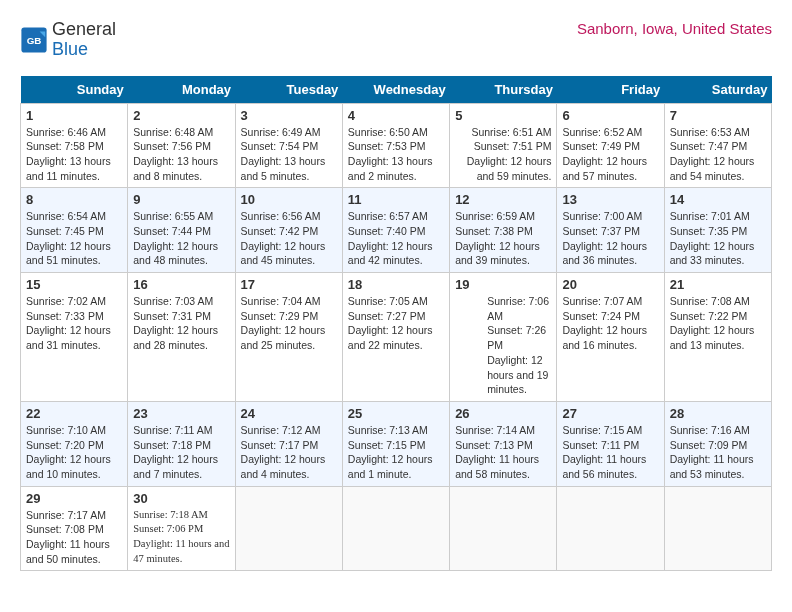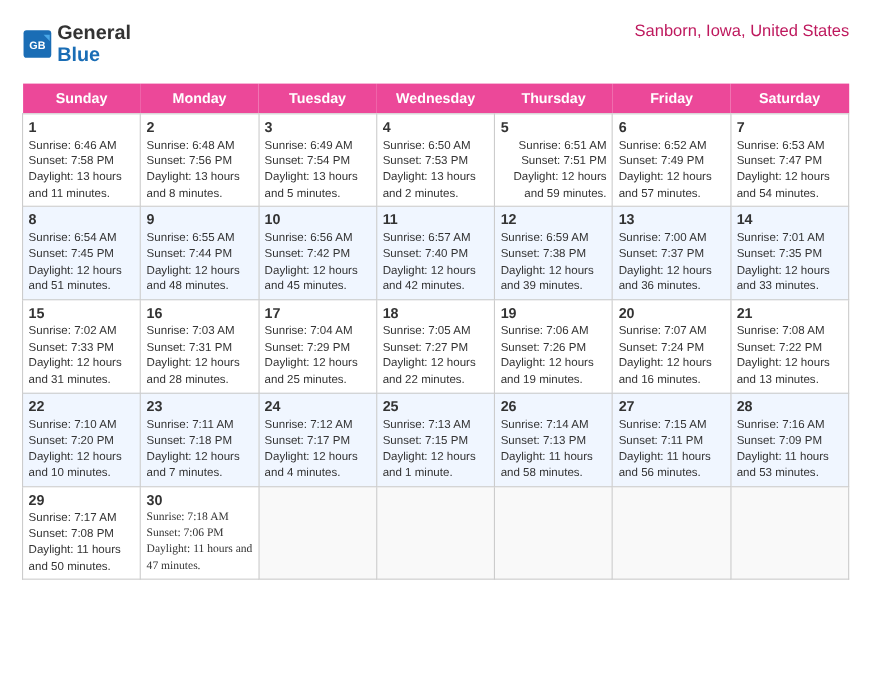--- a/index.html
+++ b/index.html
@@ -16,21 +16,21 @@
       align-items: flex-start;
       margin-bottom: 16px;
     }
     .logo {
       display: flex;
       align-items: center;
       gap: 4px;
     }
     .logo-text {
       font-size: 18px;
-      font-weight: bold;
+      font-weight: normal;
       color: #333;
       line-height: 1.1;
     }
     .logo-icon {
       width: 28px;
       height: 28px;
     }
     .title-block {
       text-align: right;
     }
@@ -42,24 +42,24 @@
     .location {
       font-size: 15px;
       color: #be185d;
     }
     table {
       width: 100%;
       border-collapse: collapse;
       font-size: 11px;
     }
     th {
-      background-color: #ec4899;
+      background-color: #0369a1;
       color: white;
       padding: 6px 4px;
-      text-align: center;
+      text-align: right;
       font-size: 13px;
       font-weight: bold;
     }
     td {
       border: 1px solid #ccc;
       vertical-align: top;
       padding: 4px 5px;
       min-height: 80px;
       height: 80px;
       width: calc(100% / 7);
@@ -230,21 +230,21 @@
 Daylight: 12 hours and 25 minutes.</div>
         </td>
         <td>
           <div class="day-num">18</div>
           <div class="day-info" style="white-space: pre-line;">Sunrise: 7:05 AM
 Sunset: 7:27 PM
 Daylight: 12 hours and 22 minutes.</div>
         </td>
         <td>
           <div class="day-num">19</div>
-          <div class="day-info" style="white-space: pre-line;">Sunrise: 7:06 AM
+          <div class="day-info" style="white-space: pre-line; margin-left: 32px;">Sunrise: 7:06 AM
 Sunset: 7:26 PM
 Daylight: 12 hours and 19 minutes.</div>
         </td>
         <td>
           <div class="day-num">20</div>
           <div class="day-info" style="white-space: pre-line;">Sunrise: 7:07 AM
 Sunset: 7:24 PM
 Daylight: 12 hours and 16 minutes.</div>
         </td>
         <td>

